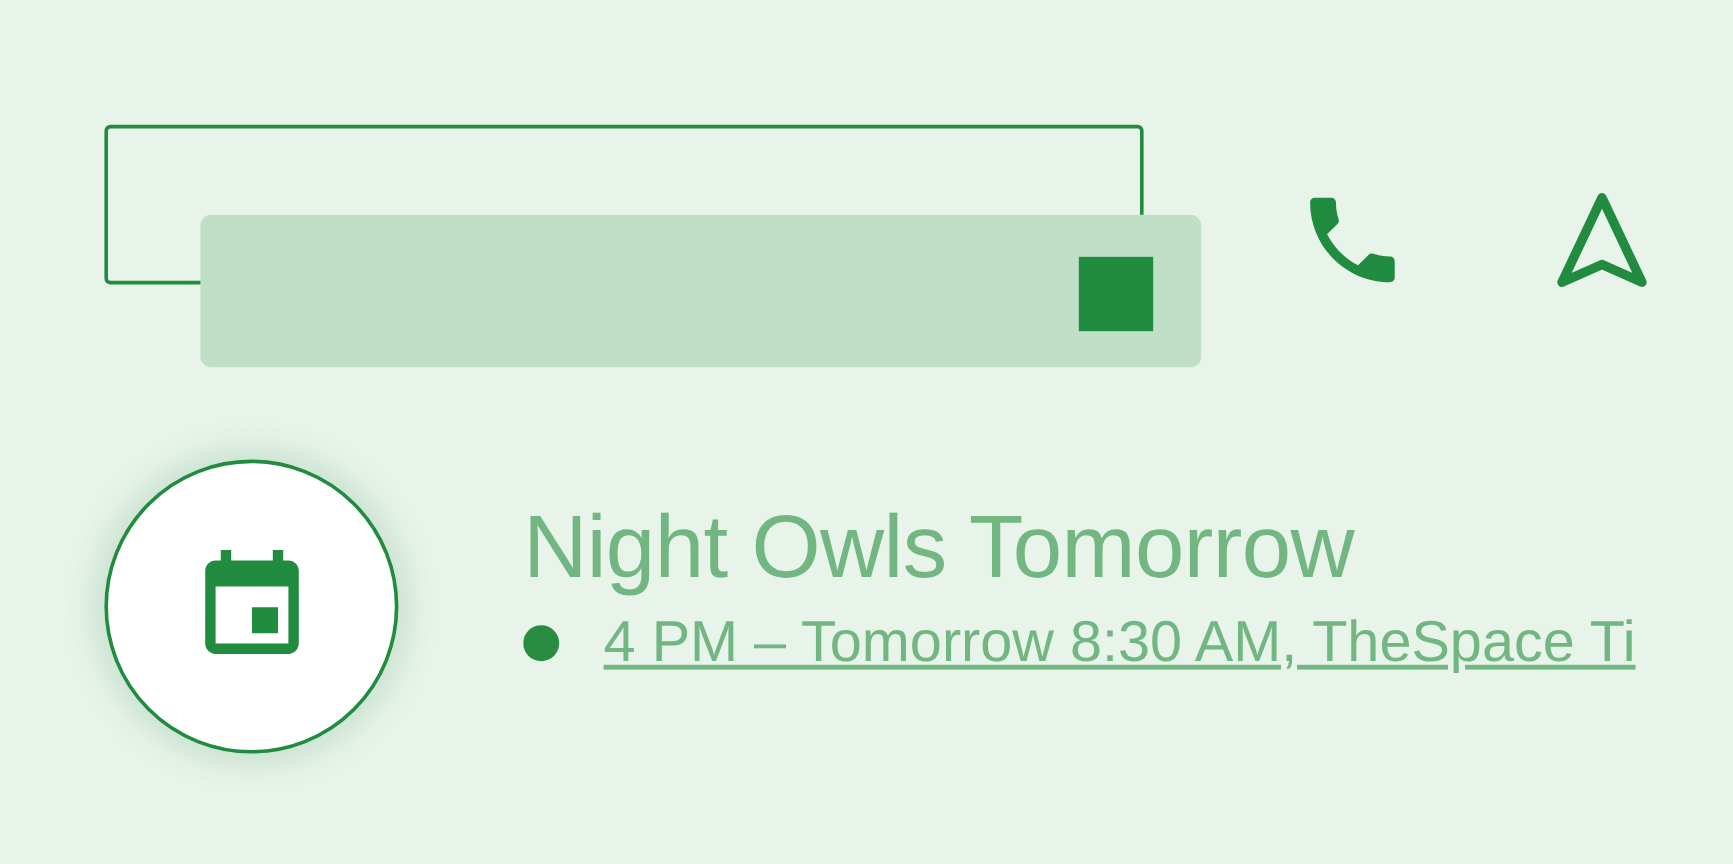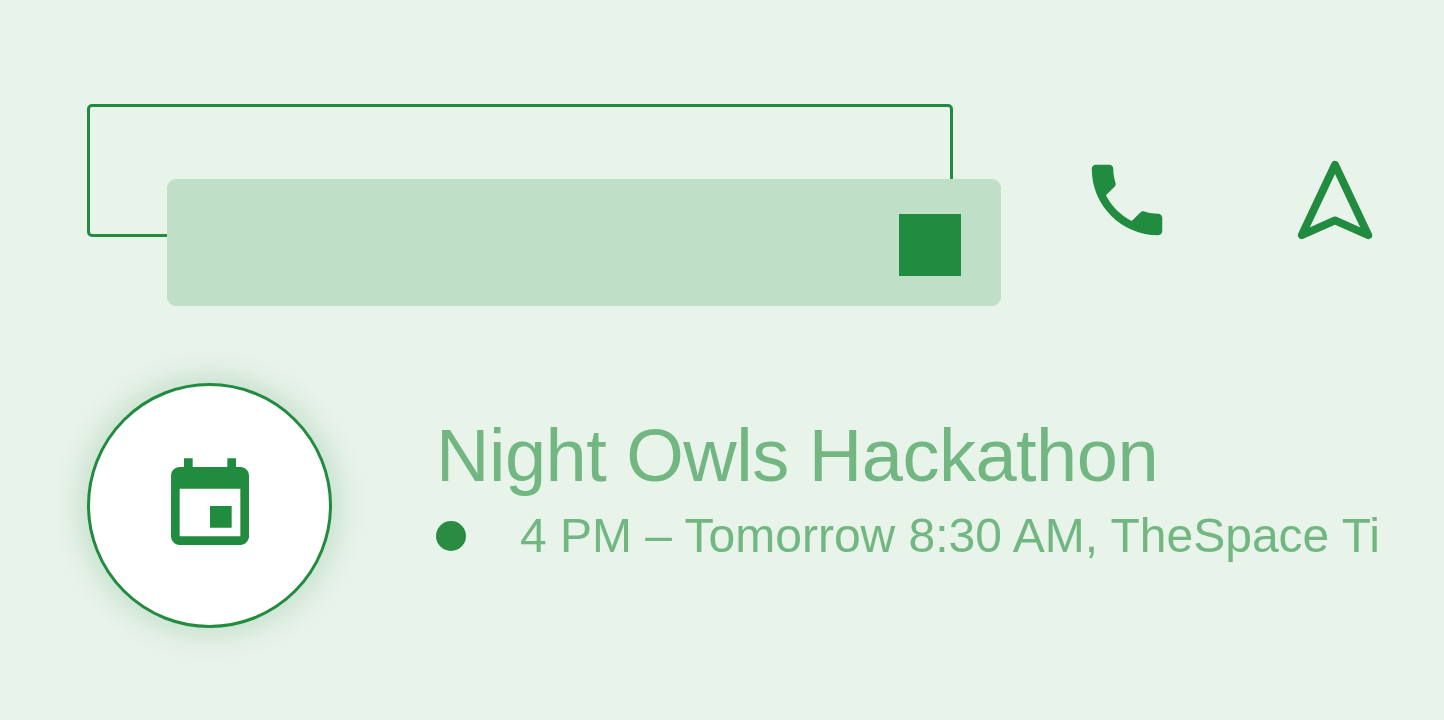--- a/index.html
+++ b/index.html
@@ -143,26 +143,27 @@
 
   .meta-dot {
     width: 30px;
     height: 30px;
     border-radius: 50%;
     background: #2a8c42;
     flex: 0 0 auto;
   }
 
   .meta-text {
-    margin-left: 54px;
+    margin-left: 37px;
     font-size: 48px;
     line-height: 56px;
     font-weight: 400;
     color: #72b782;
     white-space: nowrap;
+    text-decoration: underline;
   }
 </style>
 </head>
 <body>
 
 <div id="stage">
 
   <div class="outline-rect"></div>
 
   <div class="fill-panel"></div>
@@ -183,21 +184,21 @@
 
   <div class="event-row">
 
     <div class="avatar-circle">
       <svg viewBox="0 0 24 24" xmlns="http://www.w3.org/2000/svg" aria-hidden="true">
         <path fill="#218b3f" d="M17 12h-5v5h5v-5zM16 1v2H8V1H6v2H5c-1.11 0-1.99.9-1.99 2L3 19c0 1.1.89 2 2 2h14c1.1 0 2-.9 2-2V5c0-1.1-.9-2-2-2h-1V1h-2zm3 18H5V8h14v11z"></path>
       </svg>
     </div>
 
     <div class="event-text">
-      <div class="event-title">Night Owls Hackathon</div>
+      <div class="event-title">Night Owls Tomorrow</div>
 
       <div class="event-meta">
         <span class="meta-dot"></span>
         <span class="meta-text">4 PM – Tomorrow 8:30 AM, TheSpace Ti</span>
       </div>
     </div>
 
   </div>
 
 </div>

